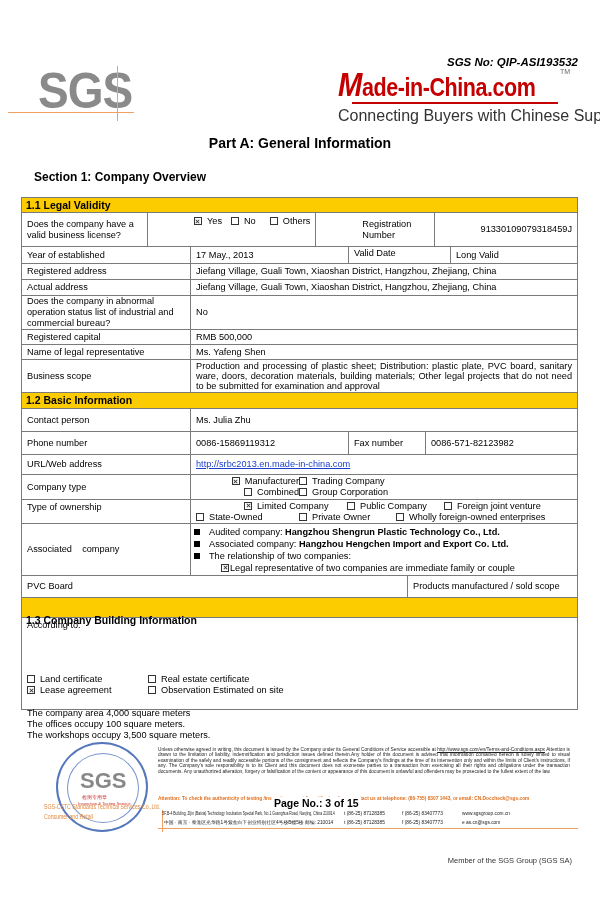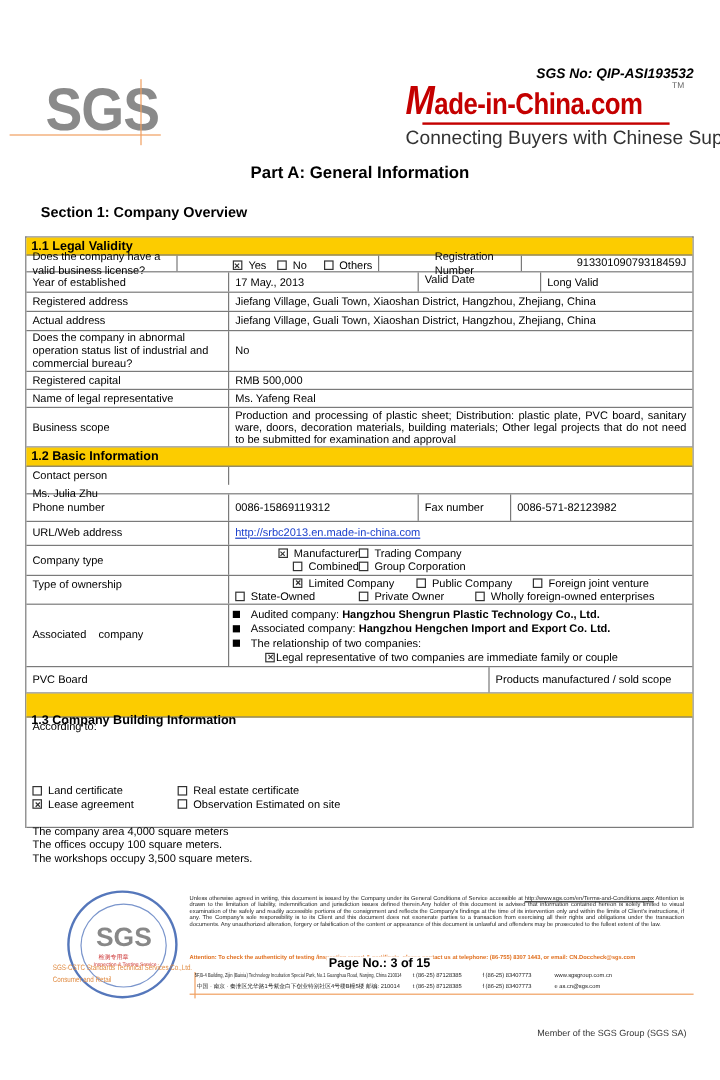--- a/index.html
+++ b/index.html
@@ -76,21 +76,21 @@
   <div class="mic-tag">Connecting Buyers with Chinese Suppliers</div>
 </div>
 
 <div class="abs title">Part A: General Information</div>
 <div class="abs section-title">Section 1: Company Overview</div>
 
 <div class="abs tbl">
 
   <div class="row hdr" style="height:15px;">1.1 Legal Validity</div>
 
-  <div class="row" style="height:14px;gap:41px;">
+  <div class="row" style="height:34px;gap:41px;">
     <div class="cell c1">Does the company have a valid business license?</div>
     <div class="cell top" style="width:158px; padding-top:3px;">
       <span class="opt" style="margin-right:9px;"><span class="cb on"></span><span>Yes</span></span>
       <span class="opt" style="margin-right:14px;"><span class="cb"></span><span>No</span></span>
       <span class="opt"><span class="cb"></span><span>Others</span></span>
     </div>
     <div class="cell" style="width:102px;">Registration Number</div>
     <div class="cell" style="flex:1;">91330109079318459J</div>
   </div>
 
@@ -116,31 +116,31 @@
     <div class="cell" style="flex:1;">No</div>
   </div>
 
   <div class="row" style="height:15px;">
     <div class="cell c1">Registered capital</div>
     <div class="cell" style="flex:1;">RMB 500,000</div>
   </div>
 
   <div class="row" style="height:15px;">
     <div class="cell c1">Name of legal representative</div>
-    <div class="cell" style="flex:1;">Ms. Yafeng Real</div>
+    <div class="cell" style="flex:1;">Ms. Yafeng Shen</div>
   </div>
 
   <div class="row" style="height:33px;">
     <div class="cell c1">Business scope</div>
     <div class="cell justify" style="flex:1; line-height:10px;">Production and processing of plastic sheet; Distribution: plastic plate, PVC board, sanitary ware, doors, decoration materials, building materials; Other legal projects that do not need to be submitted for examination and approval</div>
   </div>
 
   <div class="row hdr" style="height:16px;">1.2 Basic Information</div>
 
-  <div class="row" style="height:23px;flex-direction:column;">
+  <div class="row" style="height:23px;">
     <div class="cell c1">Contact person</div>
     <div class="cell" style="flex:1;">Ms. Julia Zhu</div>
   </div>
 
   <div class="row" style="height:23px;">
     <div class="cell c1">Phone number</div>
     <div class="cell" style="width:158px;">0086-15869119312</div>
     <div class="cell" style="width:77px;">Fax number</div>
     <div class="cell" style="flex:1;">0086-571-82123982</div>
   </div>

